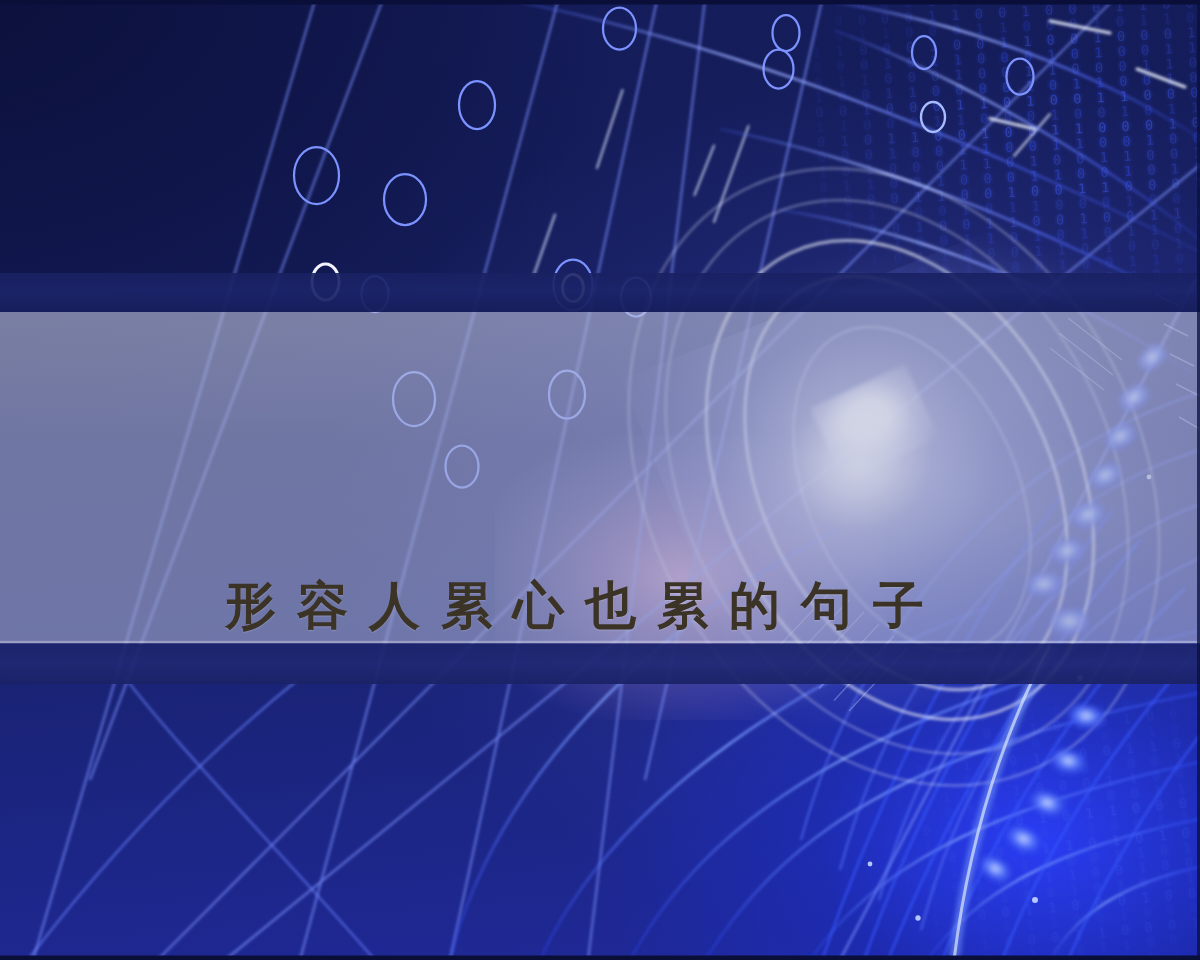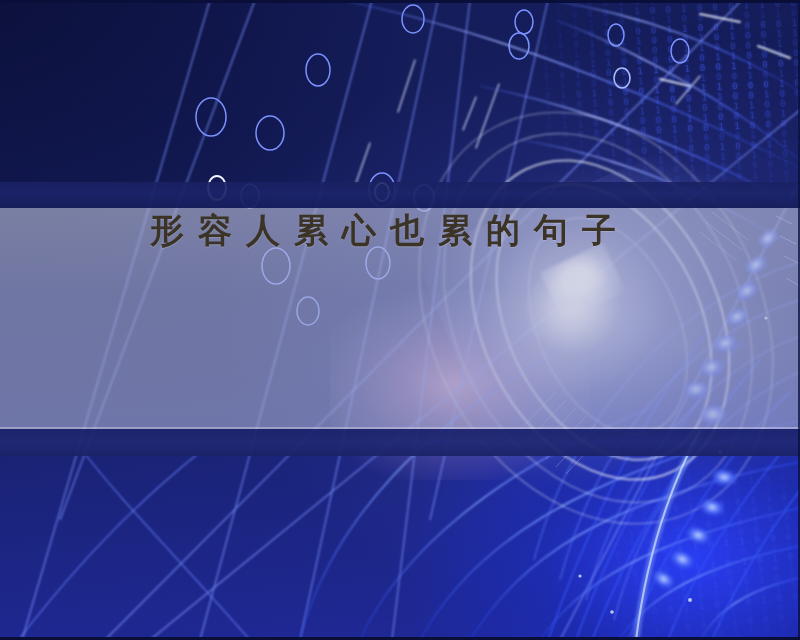--- a/index.html
+++ b/index.html
@@ -123,21 +123,21 @@
   .band-dark-bottom {
     position:absolute; left:0; top:429px; width:800px; height:27px;
     background:linear-gradient(180deg, rgba(28,36,108,0.93) 0%, rgba(32,40,116,0.92) 50%, rgba(26,34,102,0.94) 100%);
   }
 
   
   .title-wrap {
     position:absolute;
     left:0; top:208px;
     width:724px; height:219px;
-    display:flex; align-items:flex-start;
+    display:flex; align-items:flex-end;
     padding-left:150px;
   }
   .title {
     font-family:"DejaVu Sans", sans-serif;
     font-size:34px;
     font-weight:bold;
     letter-spacing:14px;
     color:#3b3326;
     white-space:nowrap;
     text-shadow:0 1px 1px rgba(255,255,255,0.18);

